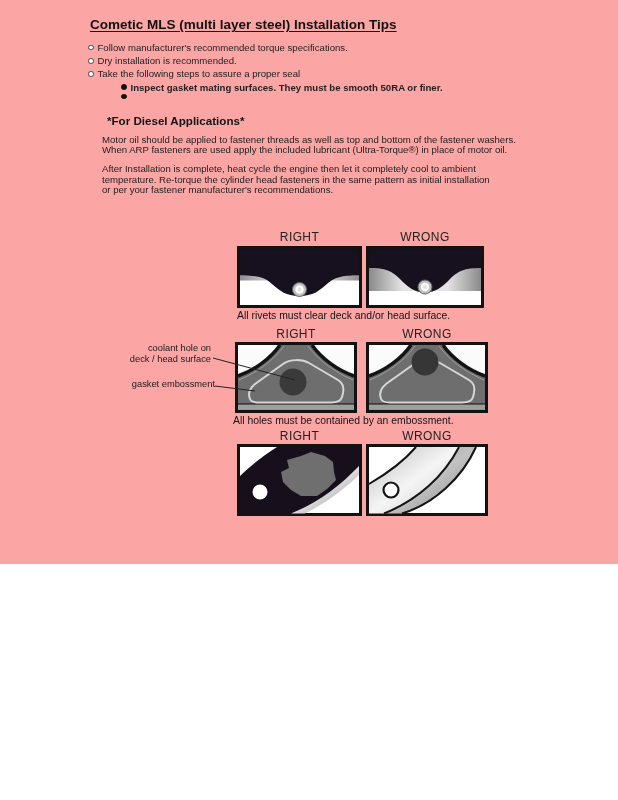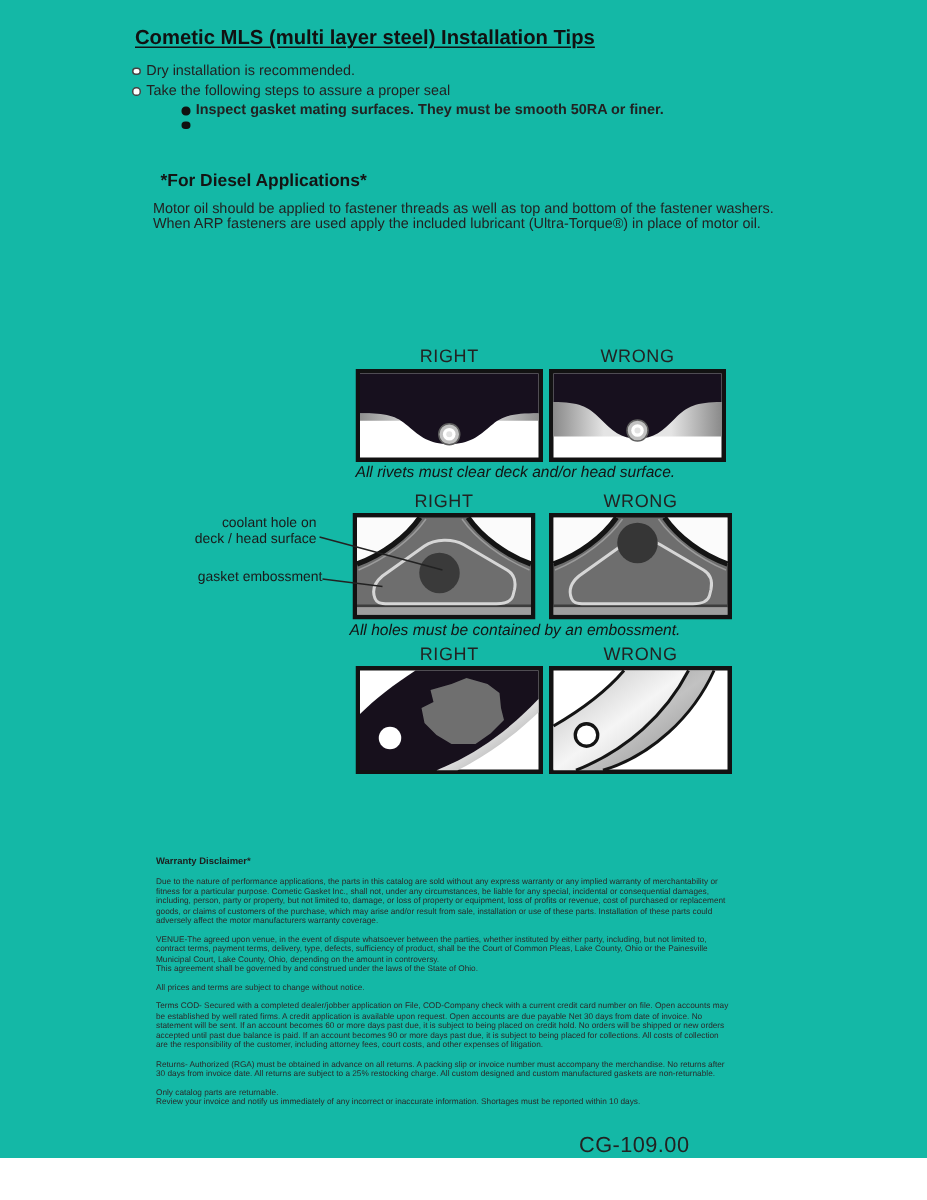--- a/index.html
+++ b/index.html
@@ -1,76 +1,83 @@
 <!DOCTYPE html>
 <html><head>
 <meta charset="utf-8">
 <style>
   html,body{margin:0;padding:0;background:#fff;}
   .page{
-    position:relative;width:618px;height:772px;background:#14b8a6;overflow:hidden;
+    position:relative;width:618px;height:564px;background:#fca5a5;overflow:hidden;
     font-family:"Liberation Sans", sans-serif;color:#1e1e1e;
   }
   
   .title{
     position:absolute;left:90px;top:17px;font-size:13.5px;font-weight:bold;
     text-decoration:underline;text-underline-offset:2px;color:#111;white-space:nowrap;
   }
   .bullets{position:absolute;left:88px;top:41px;width:520px;}
   .brow{display:flex;align-items:center;font-size:9.6px;line-height:13.2px;color:#222;white-space:nowrap;}
   .brow .mk{flex:0 0 auto;display:inline-block;width:3.5px;height:3.5px;border-radius:50%;margin-right:4px;}
   .mk.open{border:1px solid #444;background:#fff;}
   .mk.fill{background:#111;border:1px solid #111;}
   .brow.sub{margin-left:33px;font-weight:bold;}
   
   .diesel{position:absolute;left:90px;top:114px;width:452px;}
   .diesel h2{margin:0 0 8px 17px;font-size:11.6px;font-weight:bold;color:#141414;}
   .diesel p{margin:0 0 9px 12px;font-size:9.6px;line-height:10.2px;color:#222;white-space:pre-line;}
   
   .dlabel{position:absolute;font-size:12px;letter-spacing:.4px;color:#222;text-align:center;white-space:nowrap;}
-  .dcap{position:absolute;font-size:10.4px;color:#131313;white-space:pre-line;line-height:10.8px;font-style:italic;}
+  .dcap{position:absolute;font-size:10.4px;color:#131313;white-space:pre-line;line-height:10.8px;}
   .panel{position:absolute;}
   .ann{position:absolute;font-size:9.3px;line-height:10.6px;color:#1a1a1a;text-align:right;white-space:pre-line;}
   .leaders{position:absolute;left:205px;top:348px;z-index:5;}
   
   .warranty{position:absolute;left:104px;top:571px;width:470px;color:#2a2a2a;}
   .warranty h3{margin:0 0 7px 0;font-size:6.3px;font-weight:bold;color:#1d1d1d;}
   .warranty p{margin:0 0 6px 0;font-size:5.5px;line-height:6.5px;white-space:pre-line;}
   
   .pagenum{position:absolute;left:386px;top:756px;font-size:14.5px;color:#222;letter-spacing:.3px;}
 </style>
 </head>
 <body>
 
 <div class="page">
 
   <div class="title">Cometic MLS (multi layer steel) Installation Tips</div>
 
   <div class="bullets">
     <div class="brow">
       <span class="mk open"></span>
+      <span>Follow manufacturer's recommended torque specifications.</span>
+    </div>
+    <div class="brow">
+      <span class="mk open"></span>
       <span>Dry installation is recommended.</span>
     </div>
     <div class="brow">
       <span class="mk open"></span>
       <span>Take the following steps to assure a proper seal</span>
     </div>
     <div class="brow sub">
       <span class="mk fill"></span>
       <span>Inspect gasket mating surfaces.  They must be smooth 50RA or finer.</span>
     </div>
     <div class="brow sub">
       <span class="mk fill"></span>
     </div>
   </div>
 
   <div class="diesel">
     <h2>*For Diesel Applications*</h2>
     <p>Motor oil should be applied to fastener threads as well as top and bottom of the fastener washers.
 When ARP fasteners are used apply the included lubricant (Ultra-Torque®) in place of motor oil.</p>
+    <p>After Installation is complete, heat cycle the engine then let it completely cool to ambient
+temperature. Re-torque the cylinder head fasteners in the same pattern as initial installation
+or per your fastener manufacturer's recommendations.</p>
   </div>
 
   <div class="dlabel" style="left:237px;top:230px;width:125px;">RIGHT</div>
   <div class="dlabel" style="left:366px;top:230px;width:118px;">WRONG</div>
 
   <svg class="panel" style="left:237px;top:246px;" width="125" height="62" viewBox="0 0 125 62">
     <defs>
       <linearGradient id="dk1" x1="0" y1="0" x2="1" y2="0">
         <stop offset="0" stop-color="#8f8f8f"></stop>
           <stop offset="0.3" stop-color="#dcdcdc"></stop>

